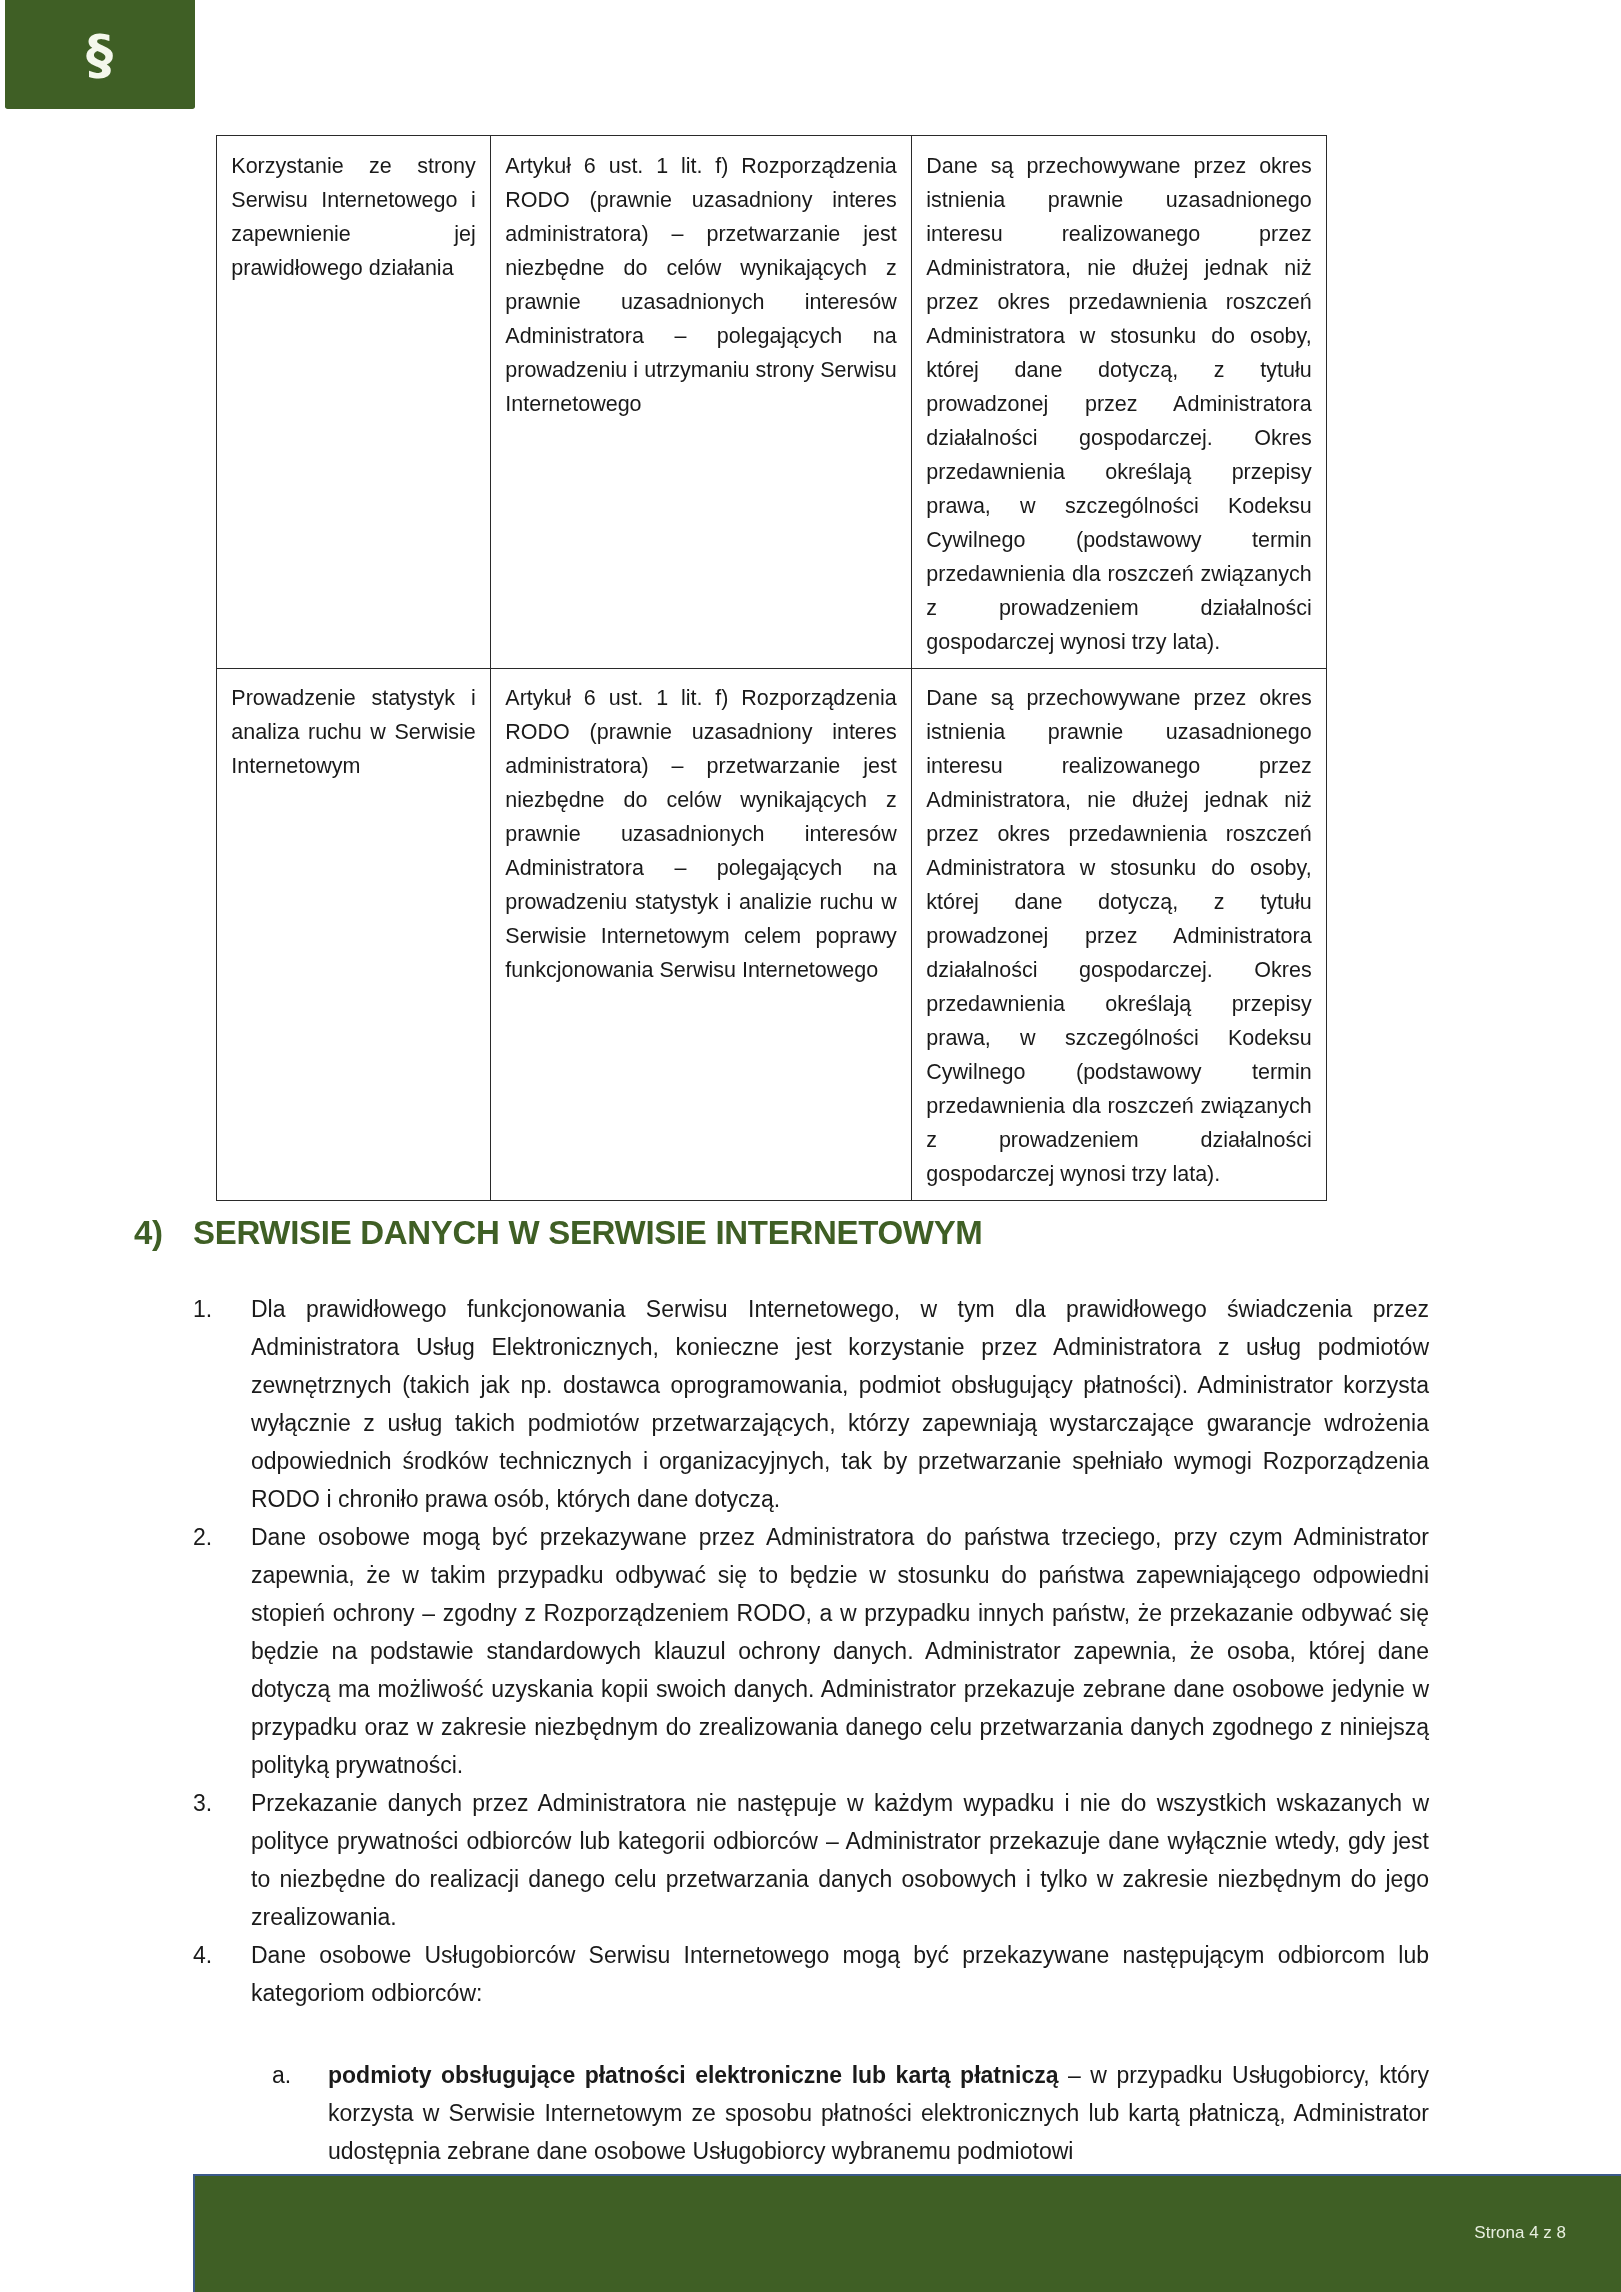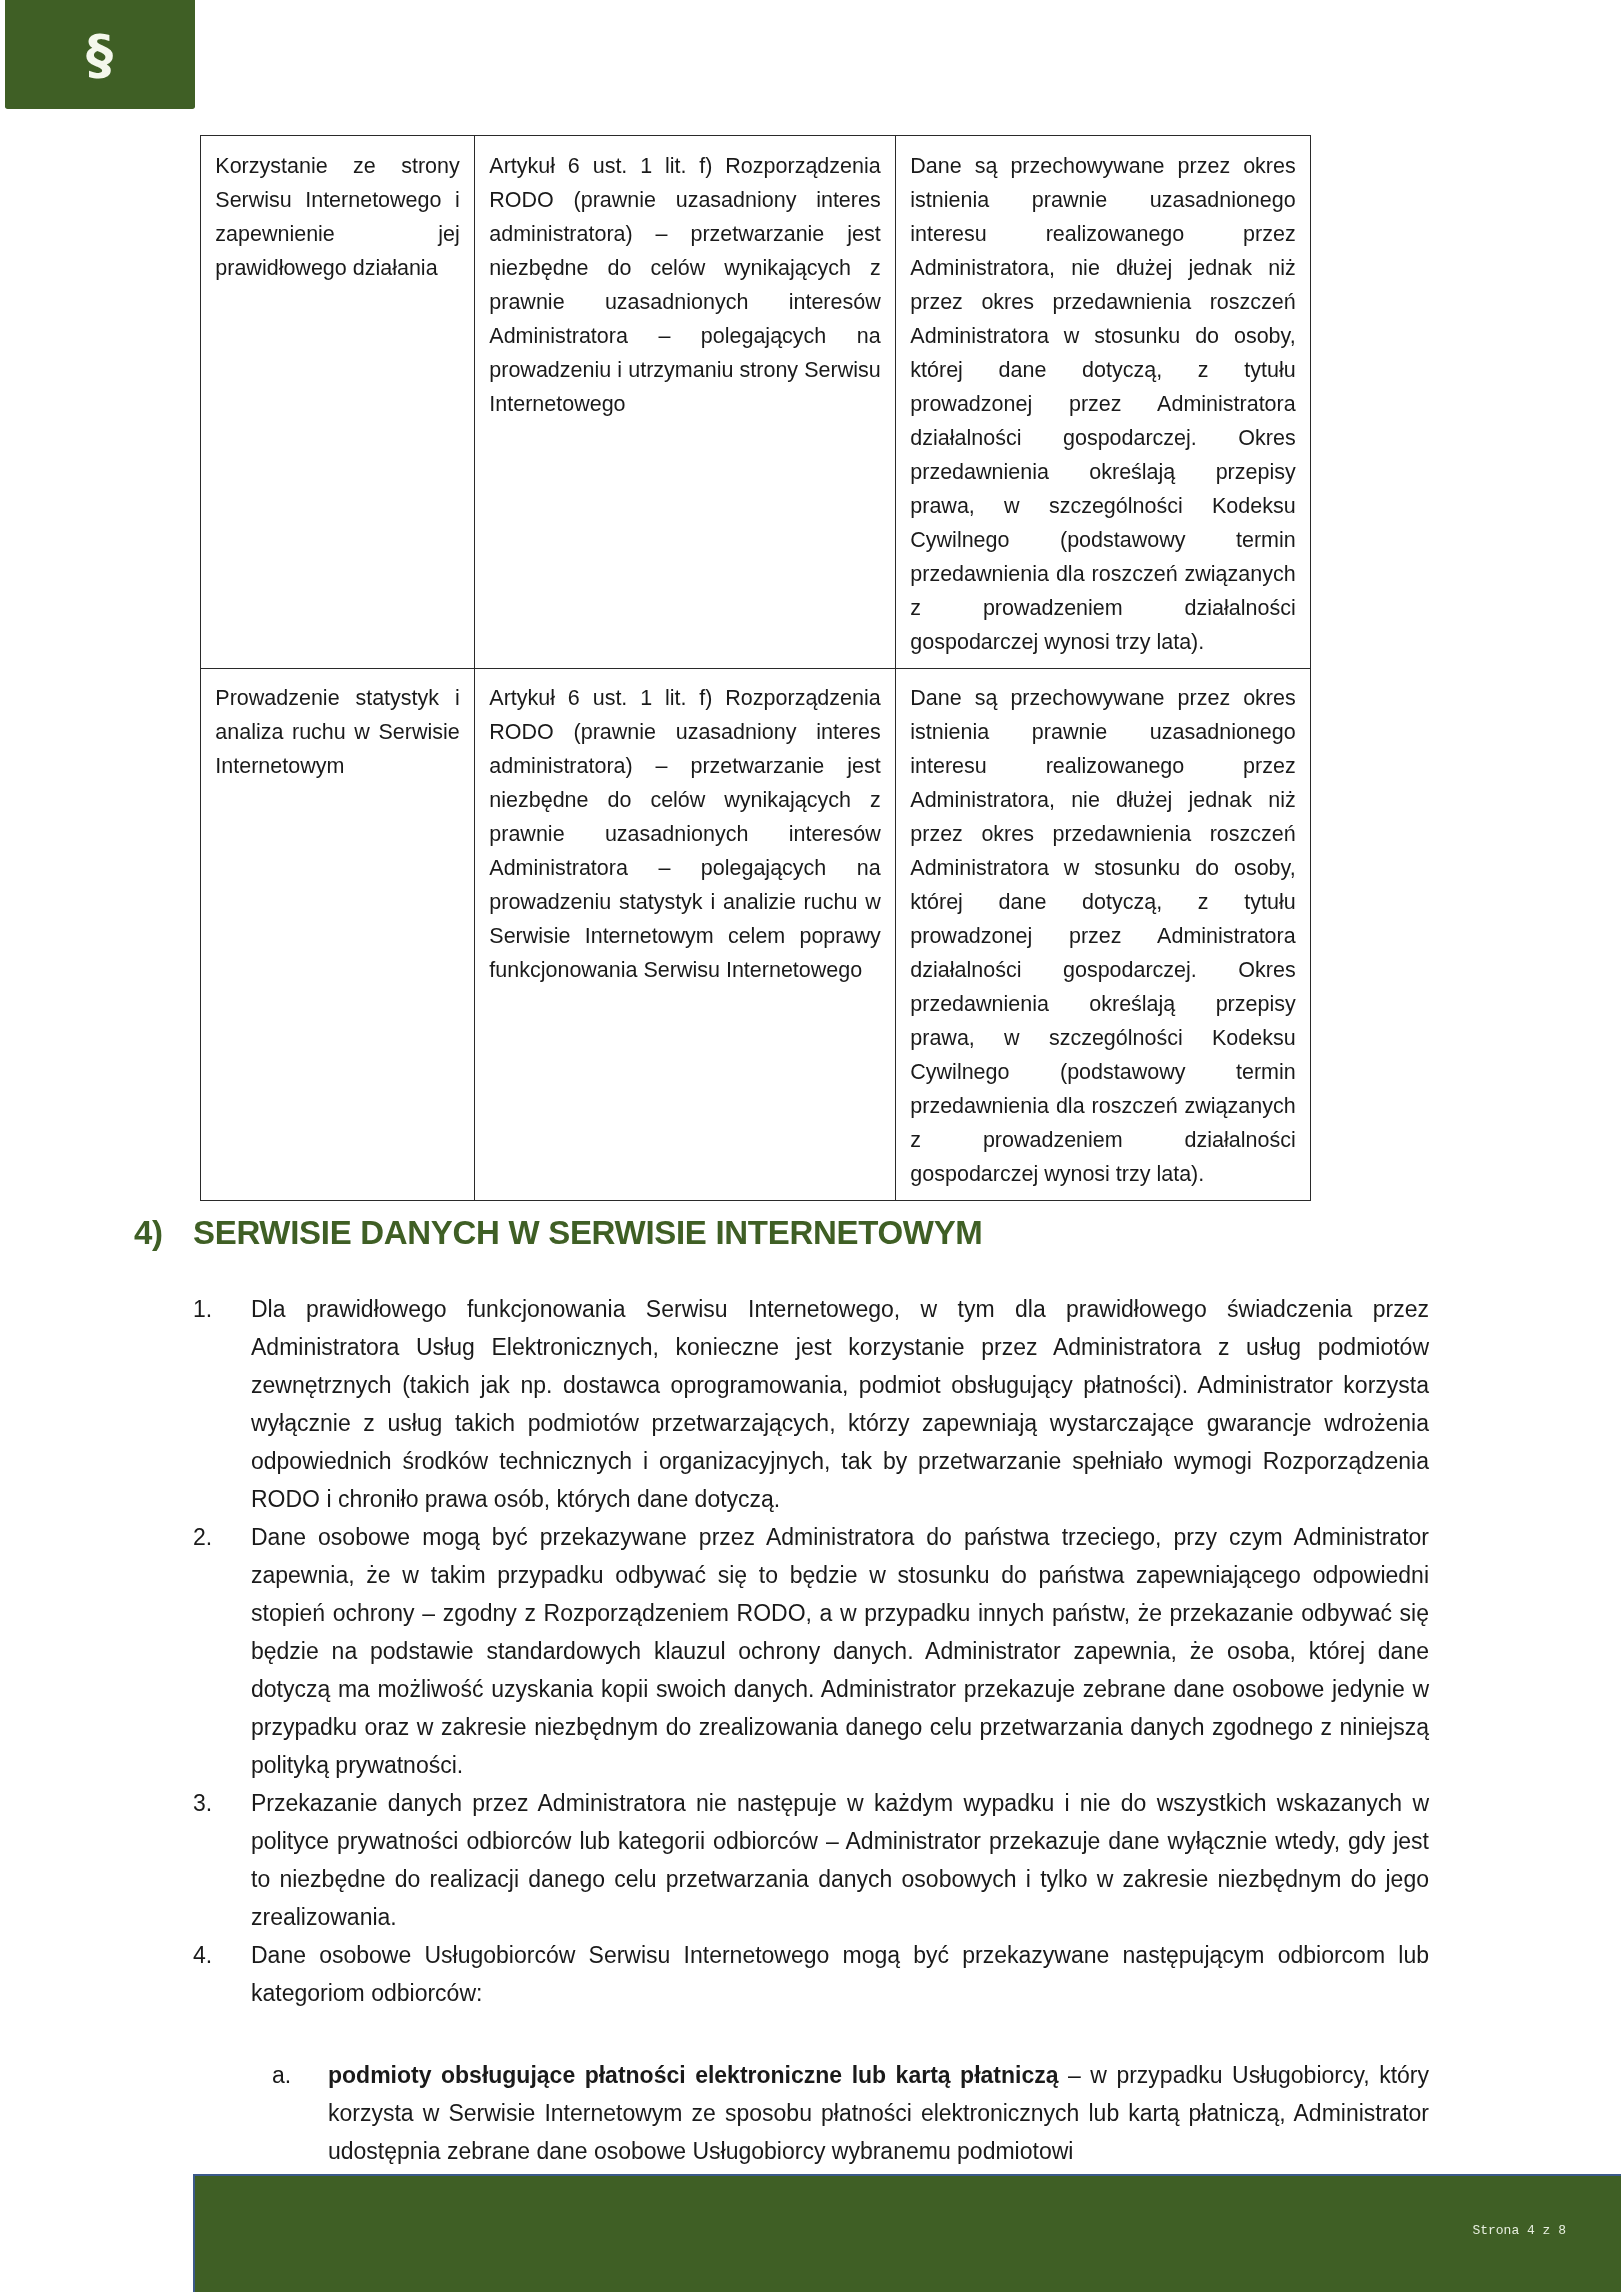--- a/index.html
+++ b/index.html
@@ -9,21 +9,21 @@
       font-family: "Liberation Sans", "DejaVu Sans", sans-serif;
     }
     .logo-box {
       position: absolute; left: 4.5px; top: 0; width: 190px; height: 109px;
       background: #3f5f25; border-radius: 0 0 2.7px 2.7px;
       display: flex; align-items: center; justify-content: center;
       color: #f4f7ec; font-size: 54px; font-weight: bold;
       font-family: "DejaVu Sans", sans-serif;
     }
     table.grid {
-      position: absolute; left: 200px; top: 135px;
+      position: absolute; left: 216px; top: 135px;
       border-collapse: collapse; table-layout: fixed;
       font-size: 21.5px; line-height: 34px;
     }
     table.grid td {
       border: 1.8px solid #2a2a2a; vertical-align: top;
       padding: 12.5px 14.3px 9px 14.3px; text-align: justify; text-align-last: left;
     }
     .col1 { width: 274px; }
     .col2 { width: 421px; }
     .col3 { width: 415px; }
@@ -44,21 +44,21 @@
     .subitem-wrap .marker { position: absolute; left: 79px; top: 0; }
     .subitem-wrap .body { padding-left: 135px; text-align: justify; margin-top: 44px; }
     .bold { font-weight: bold; }
 
     .footer-bar {
       position: absolute; left: 193px; top: 2174px; width: 1429px; height: 119px;
       background: #3f5f25; border-top: 2.7px solid #3b5a8a; border-left: 2.7px solid #3b5a8a;
     }
     .footer-page {
       position: absolute; right: 58px; top: 47px;
-      color: #e8efe0; font-size: 13px; font-family: Liberation Mono, monospace;
+      color: #e8efe0; font-size: 17px;
     }
   </style>
 </head>
 <body>
 
 <div class="logo-box">
   <span>§</span>
 </div>
 
 <table class="grid">

